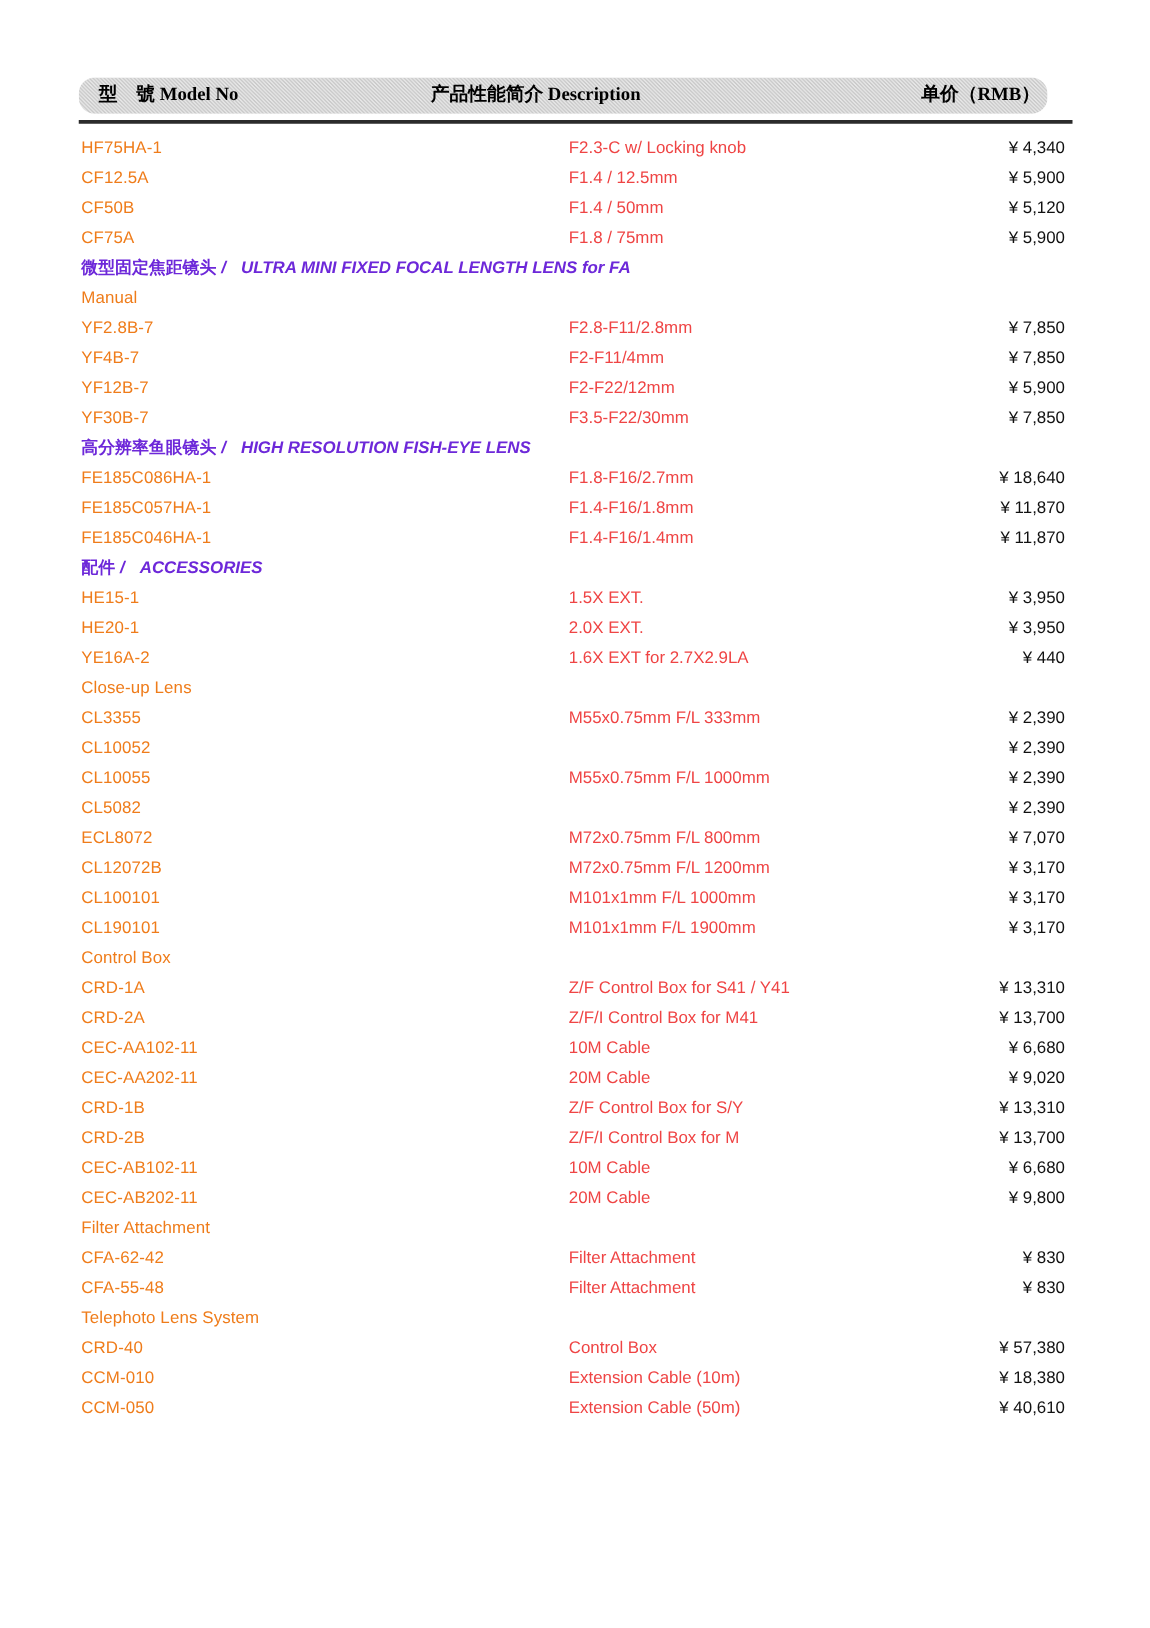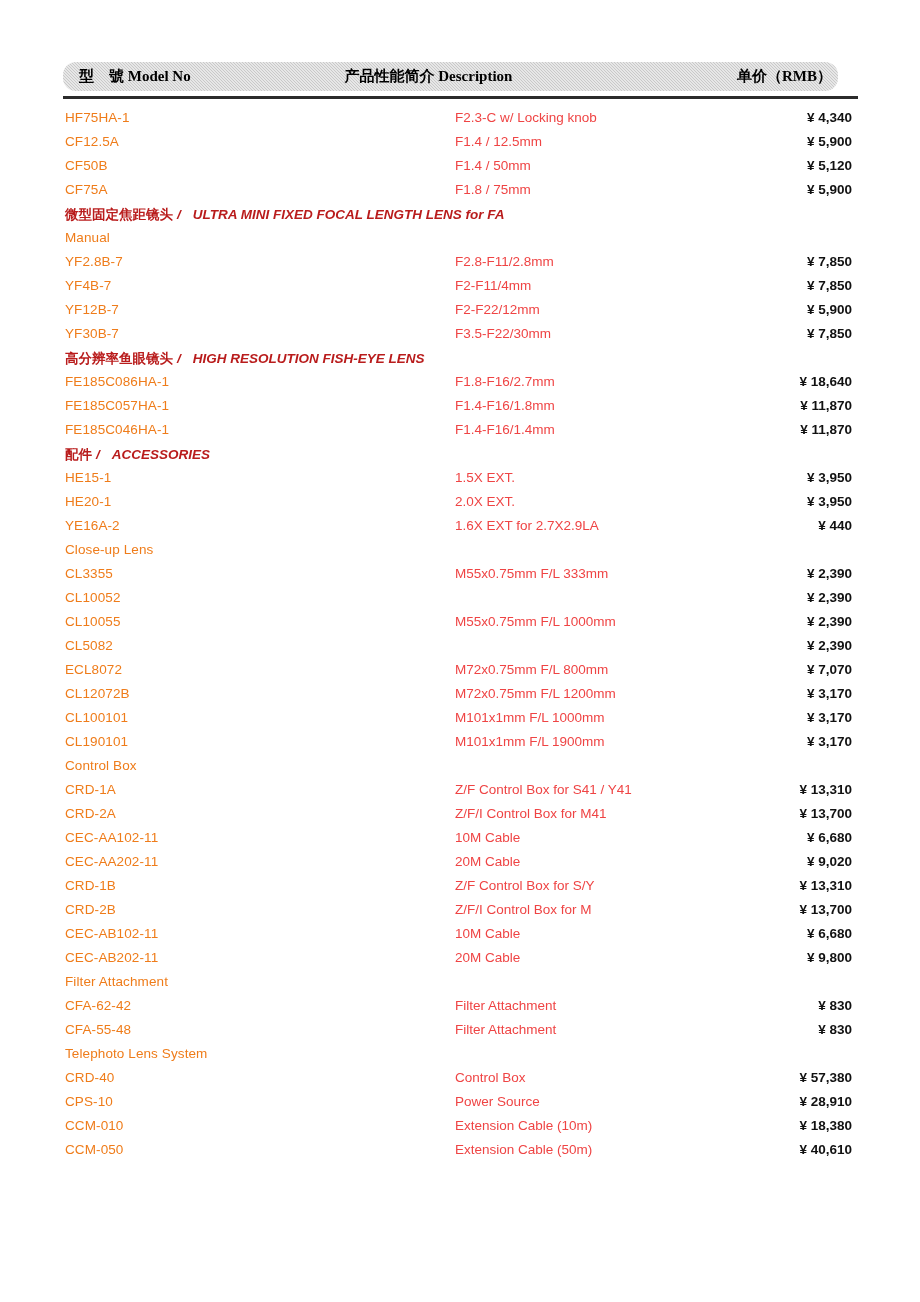--- a/index.html
+++ b/index.html
@@ -90,26 +90,25 @@
     font-size: 13.5px;
     color: #ef4444;
   }
   .cell-price {
     position: absolute;
     right: 68px;
     top: 0;
     font-size: 13.5px;
     color: #111111;
     text-align: right;
-    font-weight: bold;
   }
 
   
   .row.section .cell-model {
-    color: #b91c1c;
+    color: #6d28d9;
     font-weight: bold;
     font-size: 13.5px;
     letter-spacing: 0;
   }
   .row.section .sec-cn {
     font-family: "DejaVu Sans", "Liberation Sans", sans-serif;
     font-weight: bold;
     font-size: 13.5px;
   }
   .row.section .sec-sep {
@@ -343,25 +342,20 @@
         <div class="cell-model">Telephoto Lens System</div>
         <div class="cell-desc"></div>
         <div class="cell-price"></div>
       </div>
       <div class="row item">
         <div class="cell-model">CRD-40</div>
         <div class="cell-desc">Control Box</div>
         <div class="cell-price">¥ 57,380</div>
       </div>
       <div class="row item">
-        <div class="cell-model">CPS-10</div>
-        <div class="cell-desc">Power Source</div>
-        <div class="cell-price">¥ 28,910</div>
-      </div>
-      <div class="row item">
         <div class="cell-model">CCM-010</div>
         <div class="cell-desc">Extension Cable (10m)</div>
         <div class="cell-price">¥ 18,380</div>
       </div>
       <div class="row item">
         <div class="cell-model">CCM-050</div>
         <div class="cell-desc">Extension Cable (50m)</div>
         <div class="cell-price">¥ 40,610</div>
       </div>
     </div>

